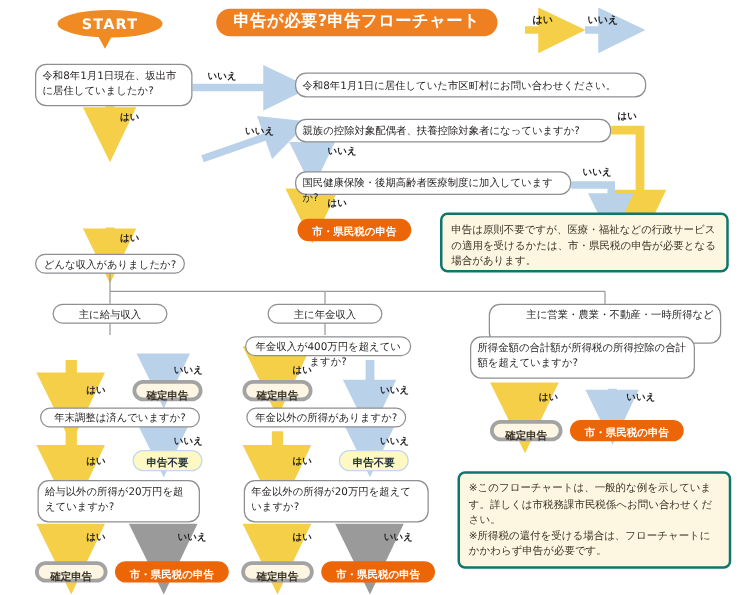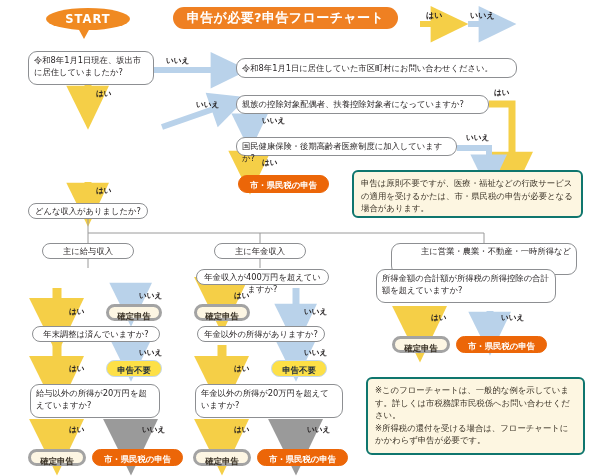--- a/index.html
+++ b/index.html
@@ -22,21 +22,21 @@
   .node.tall{line-height:11.4px;}
 
   .pill{
     position:absolute;box-sizing:border-box;
     border-radius:11px;text-align:center;
     font-size:8.4px;line-height:14px;font-weight:bold;
     padding:2px 6px;
   }
   .pill.kakutei{background:#fdf6e3;border:3px solid #a3a3a3;color:#3a3226;}
   .pill.shimin{background:#ec6608;border:1px solid #ec6608;color:#ffffff;}
-  .pill.fuyou{background:#fde047;border:1px solid #c3d8ee;color:#23313f;}
+  .pill.fuyou{background:#fef9c3;border:1px solid #c3d8ee;color:#23313f;}
 
   .label{
     position:absolute;font-size:7.6px;font-weight:bold;
     color:#231f20;white-space:nowrap;line-height:9px;
   }
 
   .title{
     position:absolute;left:173px;top:7px;width:225px;height:22px;
     background:#ef8022;border-radius:11px;color:#ffffff;
     font-size:13px;font-weight:bold;letter-spacing:.4px;

